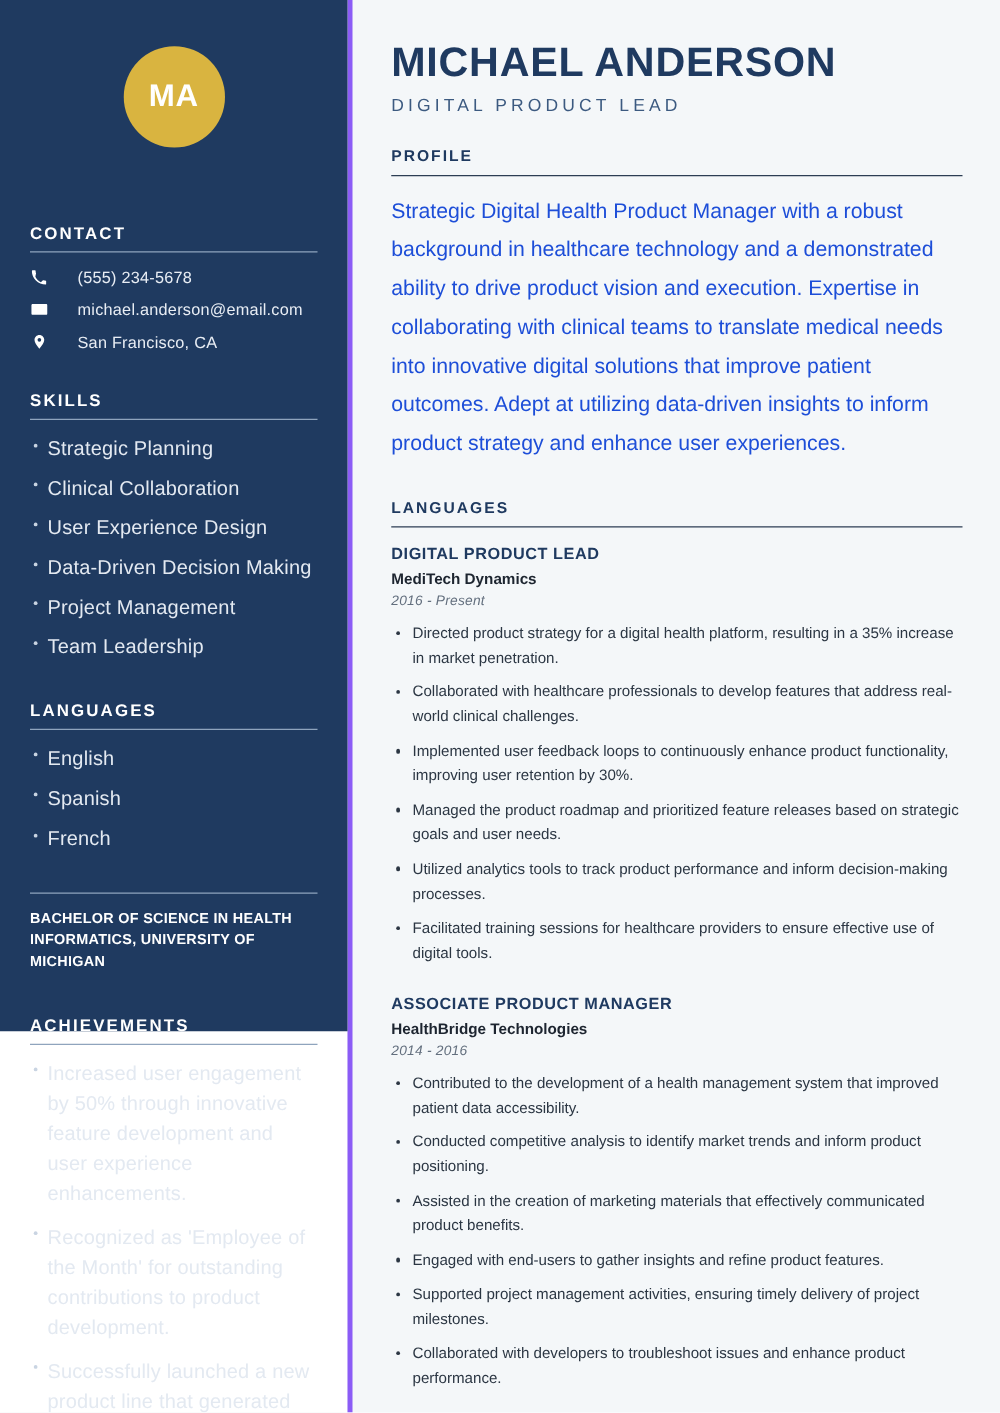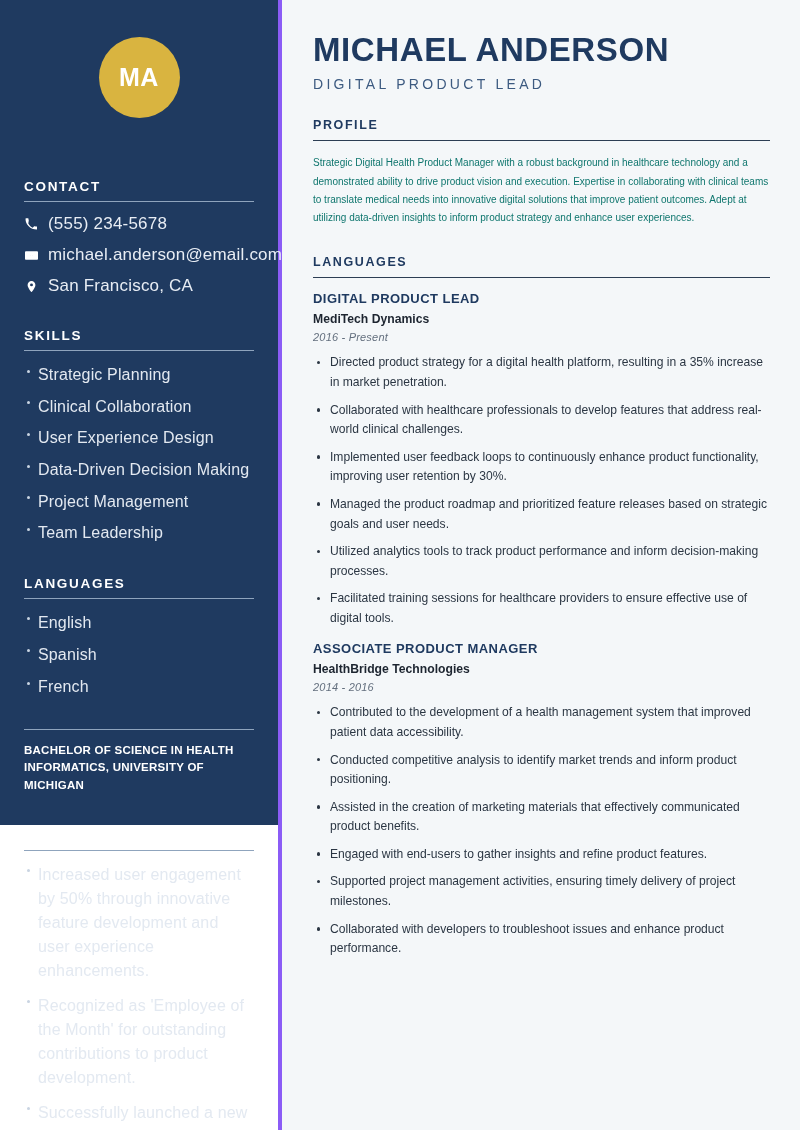--- a/index.html
+++ b/index.html
@@ -65,23 +65,23 @@
 
   .sec-contact { margin-top: 61px; }
   .sec-skills { margin-top: 32px; }
   .sec-languages { margin-top: 31px; }
   .sec-education { margin-top: 31px; }
   .sec-achievements { margin-top: 34px; }
 
   .contact-row {
     display: flex;
     align-items: center;
-    gap: 10px;
+    gap: 24px;
     margin-bottom: 11px;
-    font-size: 17px;
+    font-size: 13px;
     color: #e8edf4;
     letter-spacing: 0.2px;
   }
   .contact-row:last-child { margin-bottom: 0; }
 
   .contact-icon {
     width: 14px;
     min-width: 14px;
     display: flex;
     align-items: center;
@@ -163,27 +163,27 @@
     padding-bottom: 8px;
   }
 
   .main-rule {
     height: 1.4px;
     background: #2c3e54;
     margin-bottom: 13px;
   }
 
   .profile-text {
-    font-size: 10px;
+    font-size: 17px;
     line-height: 1.82;
-    color: #0f766e;
+    color: #1d4ed8;
   }
 
   .job { margin-top: 0; }
-  .job + .job { margin-top: 13px; }
+  .job + .job { margin-top: 23px; }
 
   .job-title {
     font-size: 13px;
     font-weight: bold;
     color: #1f3a60;
     letter-spacing: 0.45px;
   }
 
   .job-company {
     margin-top: 6px;

